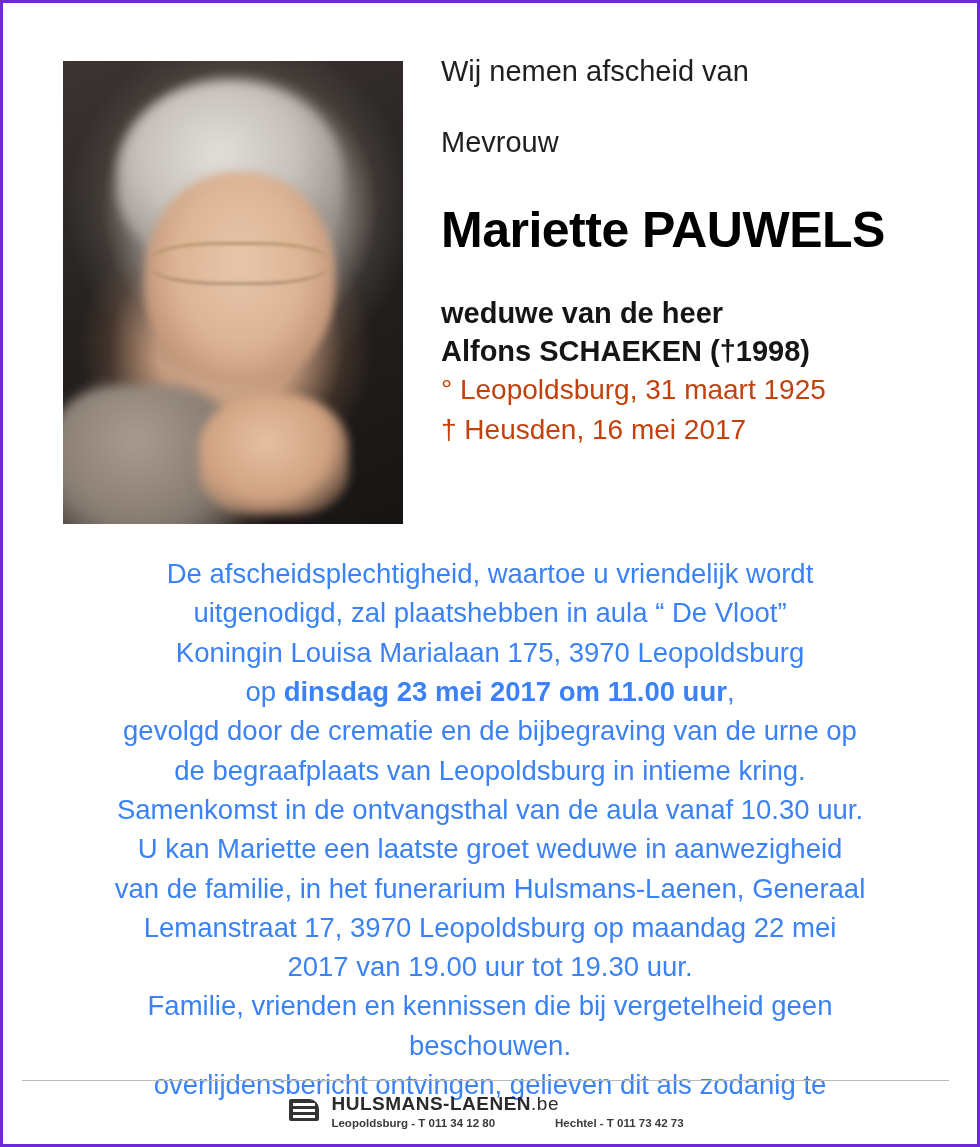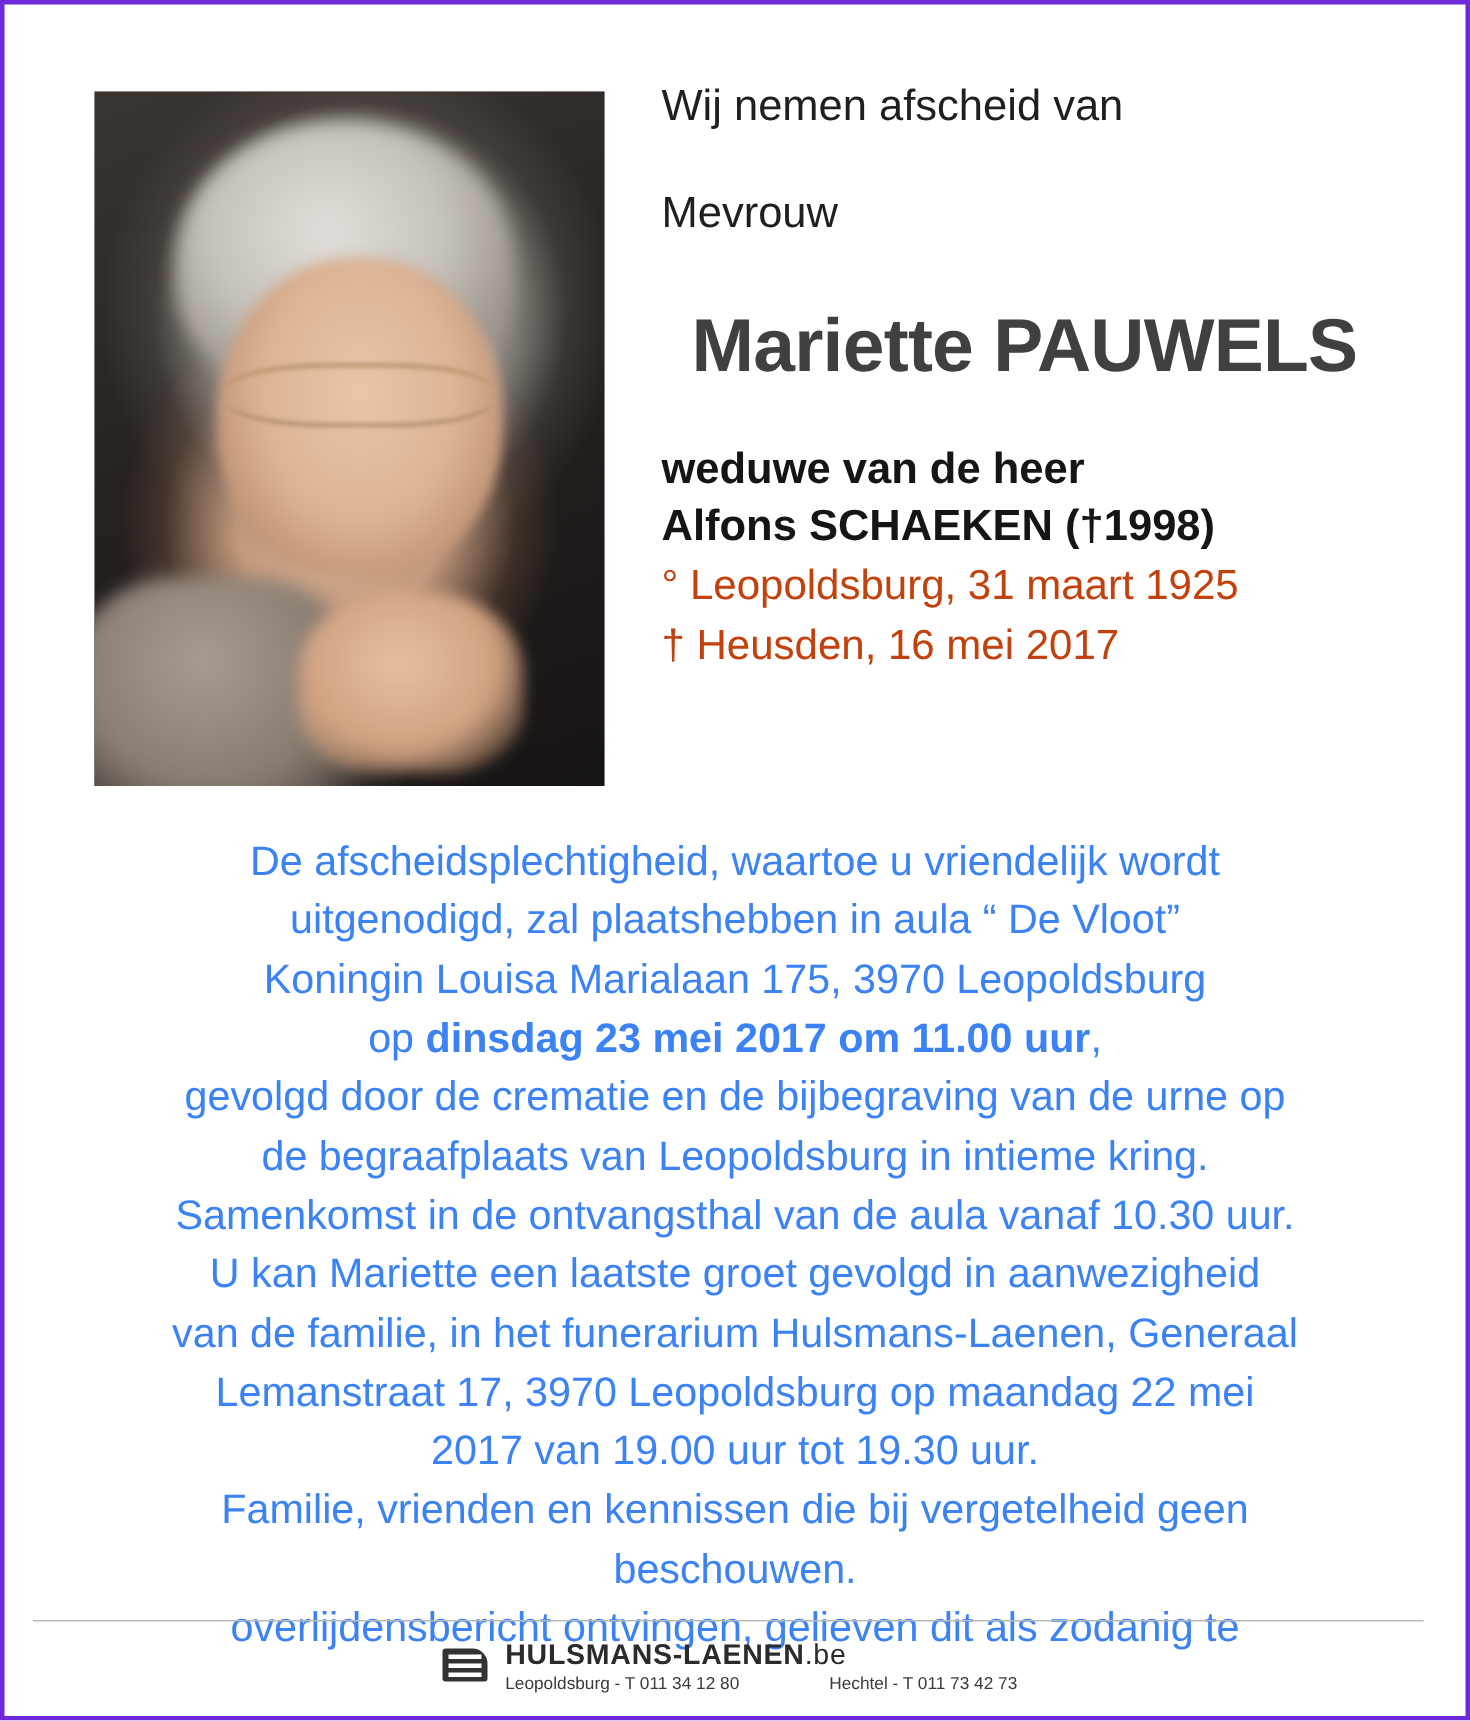--- a/index.html
+++ b/index.html
@@ -112,22 +112,21 @@
   .line-title {
     font-size: 29px;
     margin-bottom: 42px;
     color: #1f1f1f;
   }
   .name {
     font-size: 50px;
     font-weight: bold;
     letter-spacing: -0.5px;
     margin-bottom: 36px;
-    color: #404040;
-    margin-left: 20px;
+    color: #000000;
   }
   .spouse {
     font-size: 29px;
     font-weight: bold;
     line-height: 1.3;
     color: #151515;
   }
   .dates {
     font-size: 28px;
     line-height: 1.42;
@@ -198,20 +197,21 @@
   }
   .brand .tld {
     font-weight: normal;
   }
   .contacts {
     font-size: 11.5px;
     color: #3a3a3a;
     display: flex;
     gap: 60px;
     margin-top: 2px;
+    font-weight: bold;
   }
 </style>
 </head>
 <body>
 
 <div class="card">
   <div class="inner">
 
     <div class="top-section">
 
@@ -241,21 +241,21 @@
     </div>
 
     <div class="body-text">
       <p>De afscheidsplechtigheid, waartoe u vriendelijk wordt</p>
       <p>uitgenodigd, zal plaatshebben in aula “ De Vloot”</p>
       <p>Koningin Louisa Marialaan 175, 3970 Leopoldsburg</p>
       <p><span>op </span><b>dinsdag 23 mei 2017 om 11.00 uur</b><span>,</span></p>
       <p>gevolgd door de crematie en de bijbegraving van de urne op</p>
       <p>de begraafplaats van Leopoldsburg in intieme kring.</p>
       <p>Samenkomst in de ontvangsthal van de aula vanaf 10.30 uur.</p>
-      <p>U kan Mariette een laatste groet gevolgd in aanwezigheid</p>
+      <p>U kan Mariette een laatste groet weduwe in aanwezigheid</p>
       <p>van de familie, in het funerarium Hulsmans-Laenen, Generaal</p>
       <p>Lemanstraat 17, 3970 Leopoldsburg op maandag 22 mei</p>
       <p>2017 van 19.00 uur tot 19.30 uur.</p>
       <p>Familie, vrienden en kennissen die bij vergetelheid geen</p>
       <p>beschouwen.</p>
       <p>overlijdensbericht ontvingen, gelieven dit als zodanig te</p>
     </div>
 
   </div>
 

